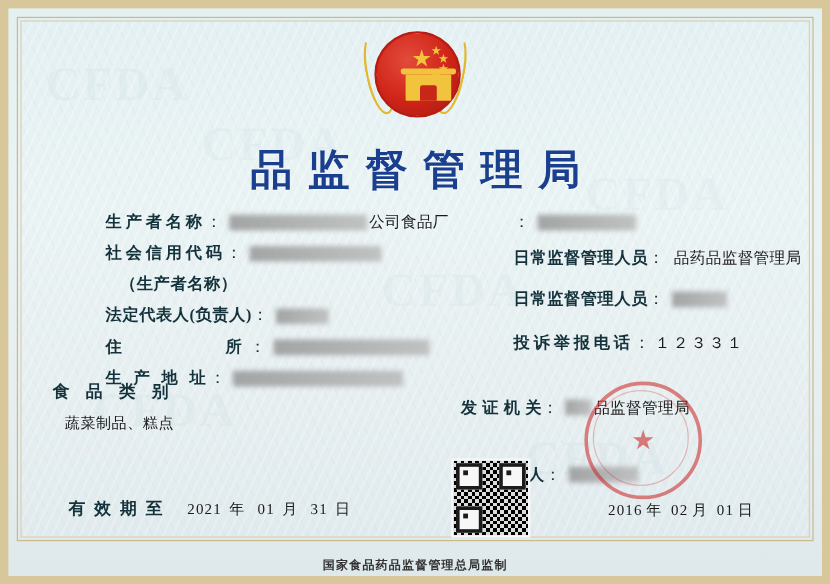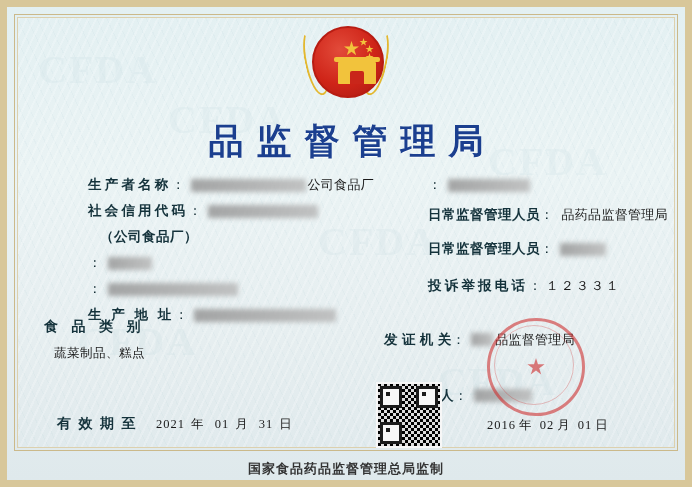--- a/index.html
+++ b/index.html
@@ -222,20 +222,21 @@
     color: #1a1a1a;
     letter-spacing: .5px;
   }
 
   
   .issuer-block {
     position: absolute;
     left: 384px;
     top: 326px;
     width: 264px;
+    text-align: center;
   }
   .issuer-row {
     height: 27px;
     display: flex;
     align-items: center;
     font-family: "Liberation Serif", serif;
     font-size: 13.5px;
     color: #14323b;
     white-space: nowrap;
   }
@@ -331,21 +332,21 @@
   }
   .validity .vdate span { margin: 0 3px; }
 
   
   .footer {
     position: absolute;
     left: 0; right: 0;
     bottom: 9px;
     text-align: center;
     font-family: "Liberation Serif", serif;
-    font-size: 13px;
+    font-size: 10px;
     font-weight: bold;
     color: #333333;
     letter-spacing: 1px;
   }
 </style>
 </head>
 <body>
 
 <div id="certificate">
 
@@ -387,29 +388,31 @@
         <span class="fvalue">公司食品厂</span>
       </div>
 
       <div class="field">
         <span class="flabel sp2">社会信用代码</span>
         <span class="fcolon">：</span>
         <span class="redact tall" style="width:110px"></span>
       </div>
 
       <div class="field">
-        <span class="flabel" style="margin-left:12px">（公司食品厂）</span>
-      </div>
-
-      <div class="field">
+        <span class="flabel" style="margin-left:12px">（生产者名称）</span>
+      </div>
+
+      <div class="field">
+        <span class="flabel">法定代表人(负责人)</span>
         <span class="fcolon">：</span>
         <span class="redact tall" style="width:44px"></span>
       </div>
 
       <div class="field">
+        <span class="flabel sp1">住　　　　所</span>
         <span class="fcolon">：</span>
         <span class="redact tall" style="width:130px"></span>
       </div>
 
       <div class="field">
         <span class="flabel sp2">生 产 地 址</span>
         <span class="fcolon">：</span>
         <span class="redact tall" style="width:142px"></span>
       </div>
 

